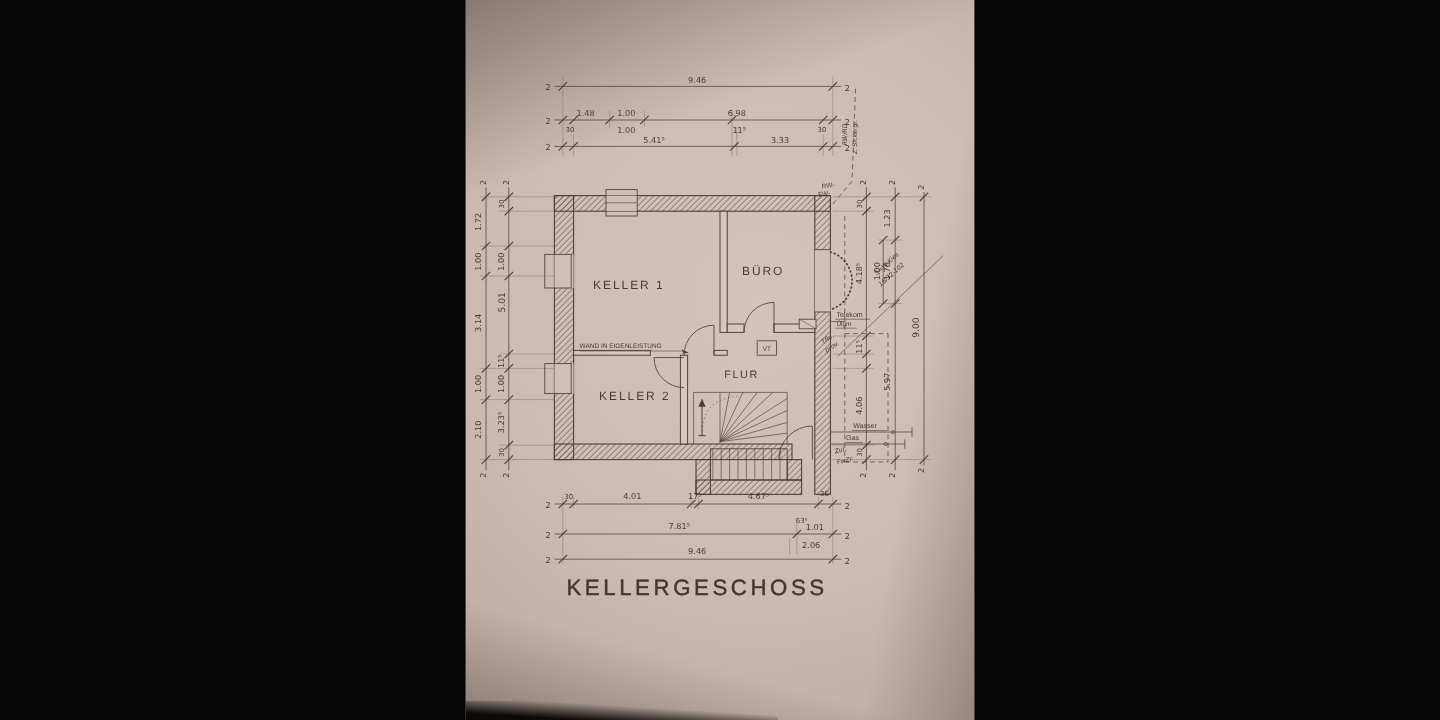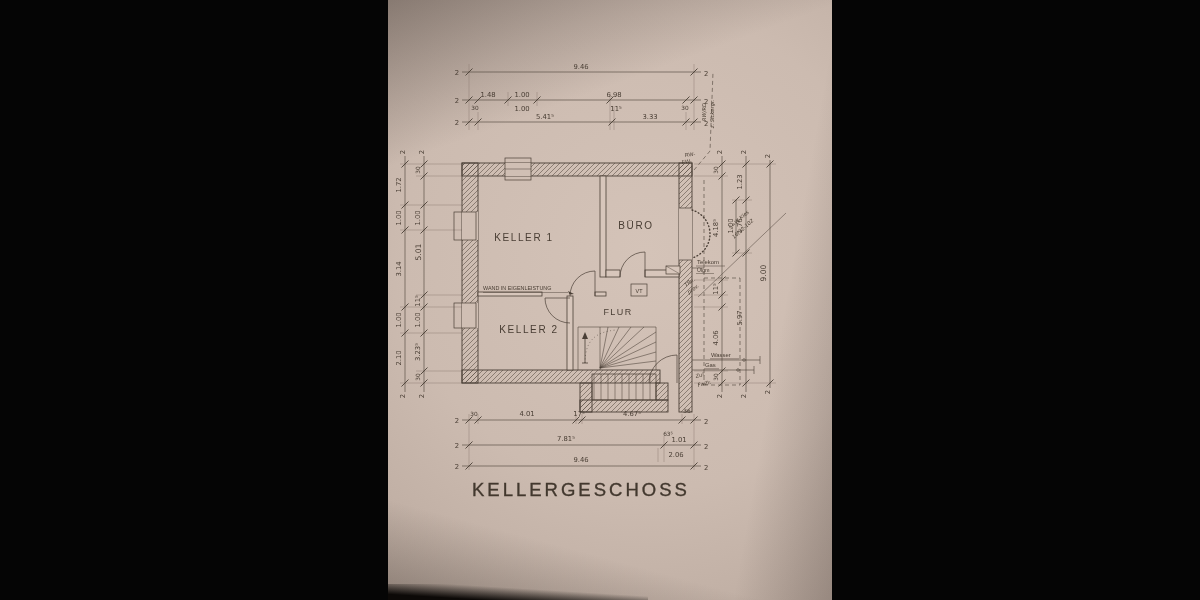--- a/index.html
+++ b/index.html
@@ -4,21 +4,20 @@
 <style>
   html,body{margin:0;padding:0;background:#050505;}
   .stage{position:relative;width:1200px;height:600px;background:#050505;overflow:hidden;}
   .photo{
     position:absolute;left:388px;top:0;width:424px;height:600px;
     background:
       linear-gradient(160deg, rgba(42,34,30,.38) 0%, rgba(42,34,30,0) 22%),
       linear-gradient(15deg, rgba(30,24,20,.30) 0%, rgba(30,24,20,0) 14%),
       linear-gradient(280deg, rgba(52,42,38,.28) 0%, rgba(52,42,38,0) 18%),
       radial-gradient(130% 95% at 58% 42%, #d4c3b8 0%, #ccbbb0 42%, #bcaba0 72%, #a3928a 100%);
-    padding-left: 20px;
   }
   .paper-edge{
     position:absolute;left:0;bottom:0;width:260px;height:16px;
     background:linear-gradient(to right top, #0c0907 18%, rgba(12,9,7,0) 62%);
   }
   svg{position:absolute;left:0;top:0;}
   svg text{fill:#483d33;font-family:"Liberation Sans",sans-serif;}
   .dim{font-size:6.8px;font-family:"DejaVu Sans",sans-serif;}
   .dim-s{font-size:5.8px;font-family:"DejaVu Sans",sans-serif;}
   .dim-b{font-size:7.6px;font-family:"DejaVu Sans",sans-serif;}

